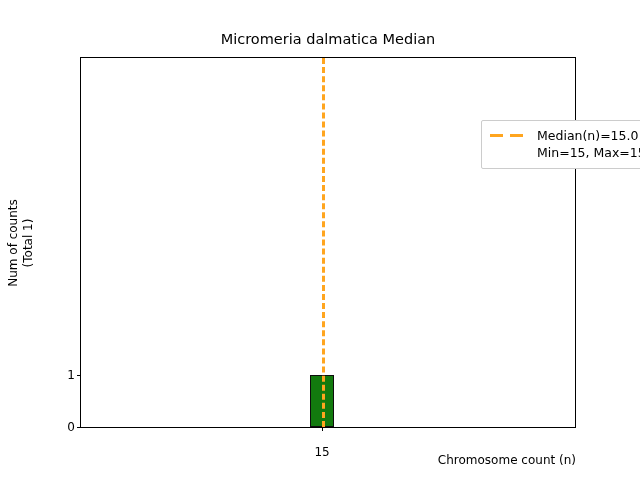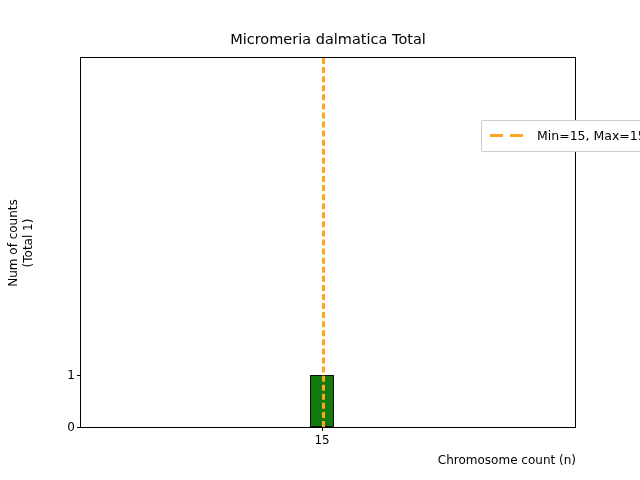--- a/index.html
+++ b/index.html
@@ -179,57 +179,58 @@
   }
   .legend-text .l2 {
     display: block;
   }
 </style>
 </head>
 <body>
 
 <div id="figure">
 
-  <div id="chart-title">Micromeria dalmatica Total</div>
+  <div id="chart-title">Micromeria dalmatica Median</div>
 
   <div id="ylabel-wrap">
     <div id="ylabel">
       <span class="line1">Num of counts</span>
       <span class="line2">(Total 1)</span>
     </div>
   </div>
 
   <div id="plot-area">
 
     <div id="yticks-layer">
       <div class="ytick-mark" style="top: 100%;"></div>
       <div class="ytick-label" style="top: 100%;">0</div>
 
       <div class="ytick-mark" style="top: 86.0%;"></div>
       <div class="ytick-label" style="top: 86.0%;">1</div>
     </div>
 
     <div id="xticks-layer">
       <div class="xtick-mark" style="left: 48.8%;"></div>
-      <div class="xtick-label" style="left: 48.8%;">15</div>
+      <div class="xtick-label" style="left: 48.8%; margin-top: 12px;">15</div>
     </div>
 
     <div id="bars-layer">
       <div class="bar" style="left: 46.4%; width: 4.85%; top: 86.0%; height: 14.0%; background: #127a0e;"></div>
     </div>
 
     <div id="median-line" style="left: 48.8%;"></div>
 
     <div id="legend">
       <div class="legend-row">
         <span class="legend-swatch">
           <span class="dash d1"></span>
             <span class="dash d2"></span>
         </span>
         <span class="legend-text">
+          <span class="l1">Median(n)=15.0</span>
           <span class="l2">Min=15, Max=15</span>
         </span>
       </div>
     </div>
 
   </div>
 
   <div id="xlabel">Chromosome count (n)</div>
 
 </div>

